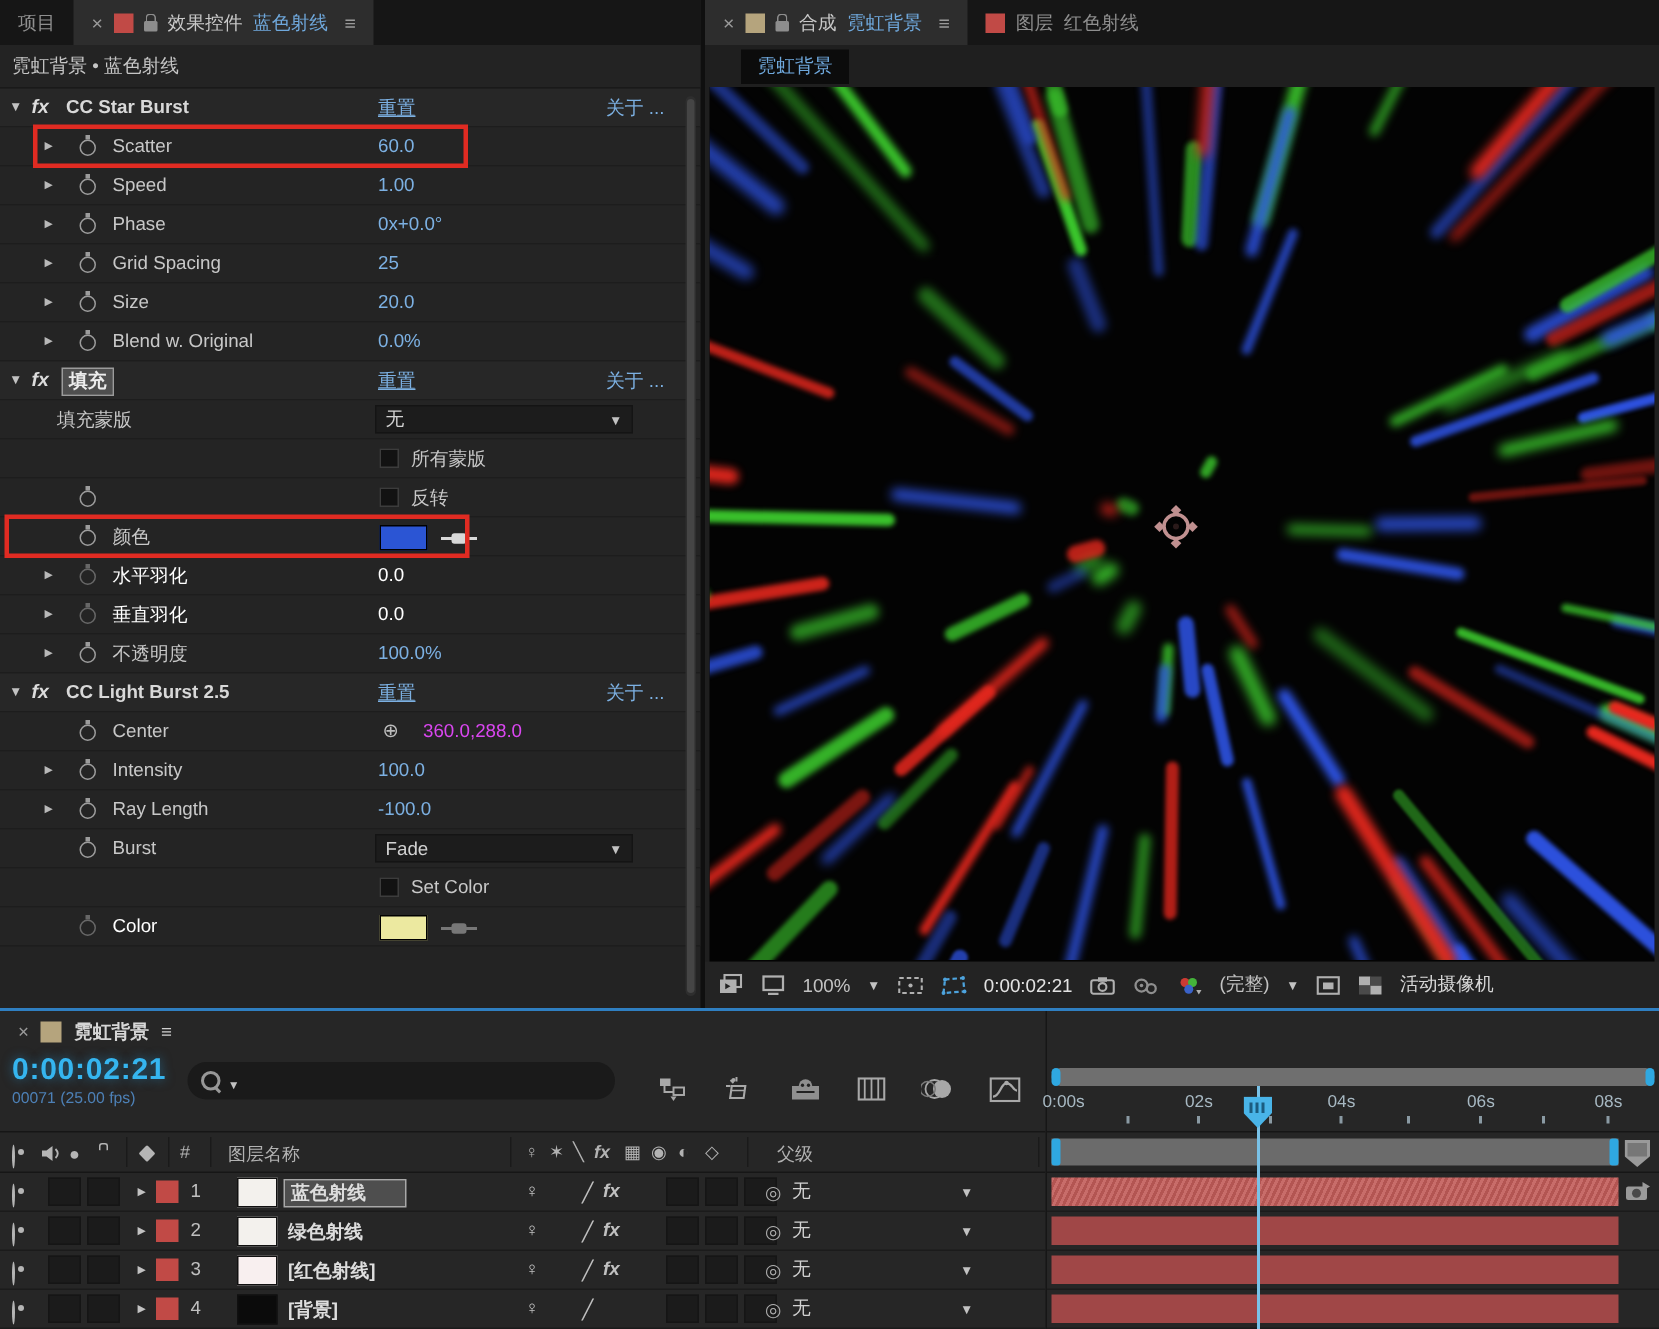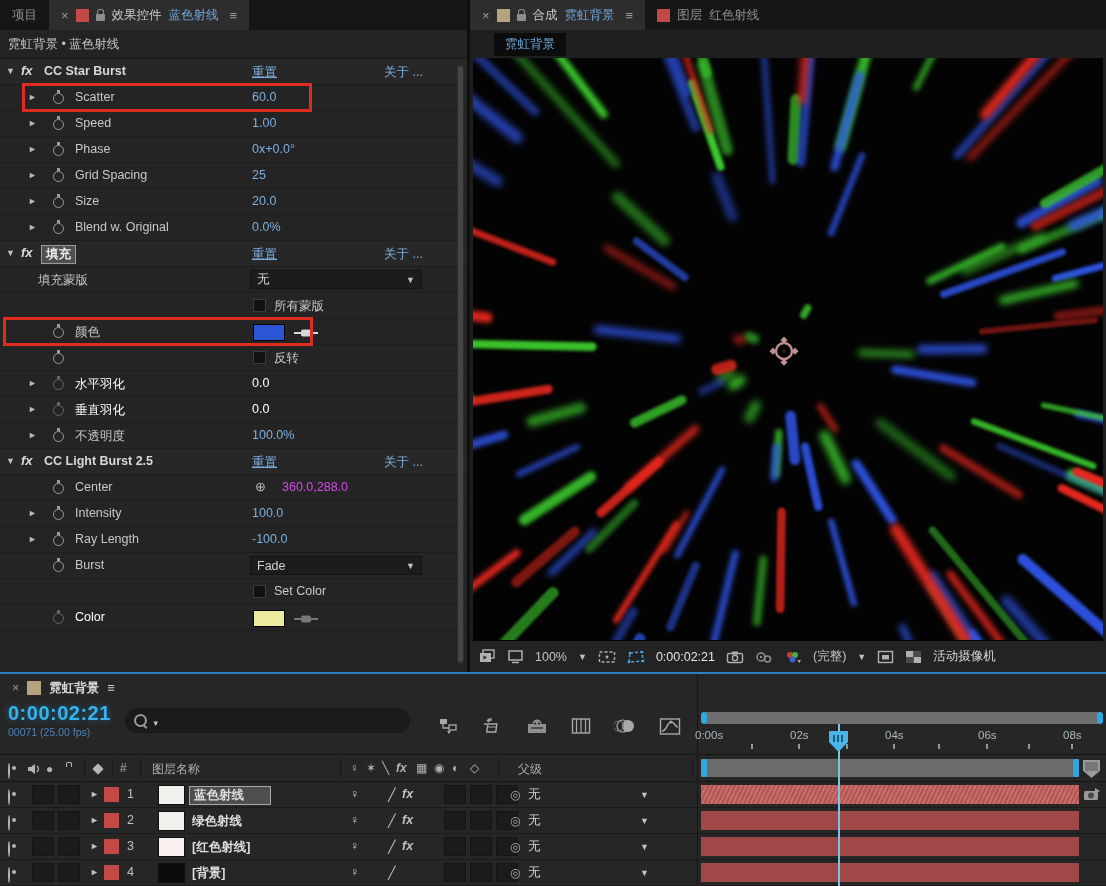--- a/index.html
+++ b/index.html
@@ -19,21 +19,21 @@
   .fxpanel{width:470px;flex:0 0 auto;background:#232323;border-right:3px solid #0f0f0f;box-sizing:border-box;display:flex;flex-direction:column;position:relative;}
   .crumb{height:28px;display:flex;align-items:center;padding:0 8px;color:#c6c6c6;background:#232323;border-bottom:1px solid #191919;flex:0 0 auto;}
   .fxrows{flex:1;position:relative;overflow:hidden;}
   .fxrow{height:26px;position:relative;background:#242424;border-bottom:1px solid #1d1d1d;box-sizing:border-box;}
   .fxrow.head{background:#272727;}
   .fxrow .tri{position:absolute;left:6px;top:7px;font-size:9px;color:#c2c2c2;}
   .fxrow .fxi{position:absolute;left:21px;top:4px;font-style:italic;font-weight:bold;font-size:13px;color:#dcdcdc;}
   .fxrow .hname{position:absolute;left:44px;top:5px;font-weight:bold;color:#d8d8d8;}
   .fxrow .hname.sel{background:#4f4f4f;outline:1px solid #9b9b9b;padding:0 4px;left:42px;color:#ececec;}
   .fxrow .reset{position:absolute;left:252px;top:5px;color:#7cb0e2;text-decoration:underline;}
-  .fxrow .about{position:absolute;left:384px;top:5px;color:#7cb0e2;}
+  .fxrow .about{position:absolute;left:404px;top:5px;color:#7cb0e2;}
   .fxrow .arr{position:absolute;left:28px;top:7px;font-size:9px;color:#b8b8b8;}
   .sw{position:absolute;left:53px;top:8px;width:11px;height:11px;border:1.5px solid #9c9c9c;border-radius:50%;box-sizing:border-box;}
   .sw::before{content:'';position:absolute;left:2.5px;top:-4px;width:3px;height:2.5px;background:#9c9c9c;}
   .fxrow .lab{position:absolute;left:75px;top:5px;color:#c8c8c8;}
   .fxrow .lab.noicon{left:38px;text-align:center;}
   .fxrow .val{position:absolute;left:252px;top:5px;color:#7cb0e2;}
   .fxrow.dim .lab,.fxrow.dim .val{color:#ffffff;}
   .fxrow.dim .sw{border-color:#676767;}
   .fxrow.dim .sw::before{background:#676767;}
   .dd{position:absolute;left:250px;top:3px;width:172px;height:19px;background:#1c1c1c;border:1px solid #141414;display:flex;align-items:center;padding:0 6px;box-sizing:border-box;color:#d2d2d2;}
@@ -189,32 +189,32 @@
             <span>无</span>
             <span class="ddarr">▼</span>
           </div>
         </div>
         <div class="fxrow">
           <span class="cb"></span>
           <span class="cblab">所有蒙版</span>
         </div>
         <div class="fxrow">
           <span class="sw"></span>
+          <span class="cb"></span>
+          <span class="cblab">反转</span>
+        </div>
+        <div class="fxrow">
+          <span class="sw"></span>
           <span class="lab">颜色</span>
           <span class="swatch" style="background: rgb(43, 85, 212);"></span>
           <span class="eyedrop"><svg width="24" height="10">
               <path d="M0 5 h8 M16 5 h8" stroke="#d8d8d8" stroke-width="2"></path>
               <rect x="7" y="1.5" width="10" height="7" rx="2" fill="#d8d8d8"></rect>
             </svg></span>
           <div class="ann b"></div>
-        </div>
-        <div class="fxrow">
-          <span class="sw"></span>
-          <span class="cb"></span>
-          <span class="cblab">反转</span>
         </div>
         <div class="fxrow dim">
           <span class="arr">►</span>
           <span class="sw"></span>
           <span class="lab">水平羽化</span>
           <span class="val">0.0</span>
         </div>
         <div class="fxrow dim">
           <span class="arr">►</span>
           <span class="sw"></span>

